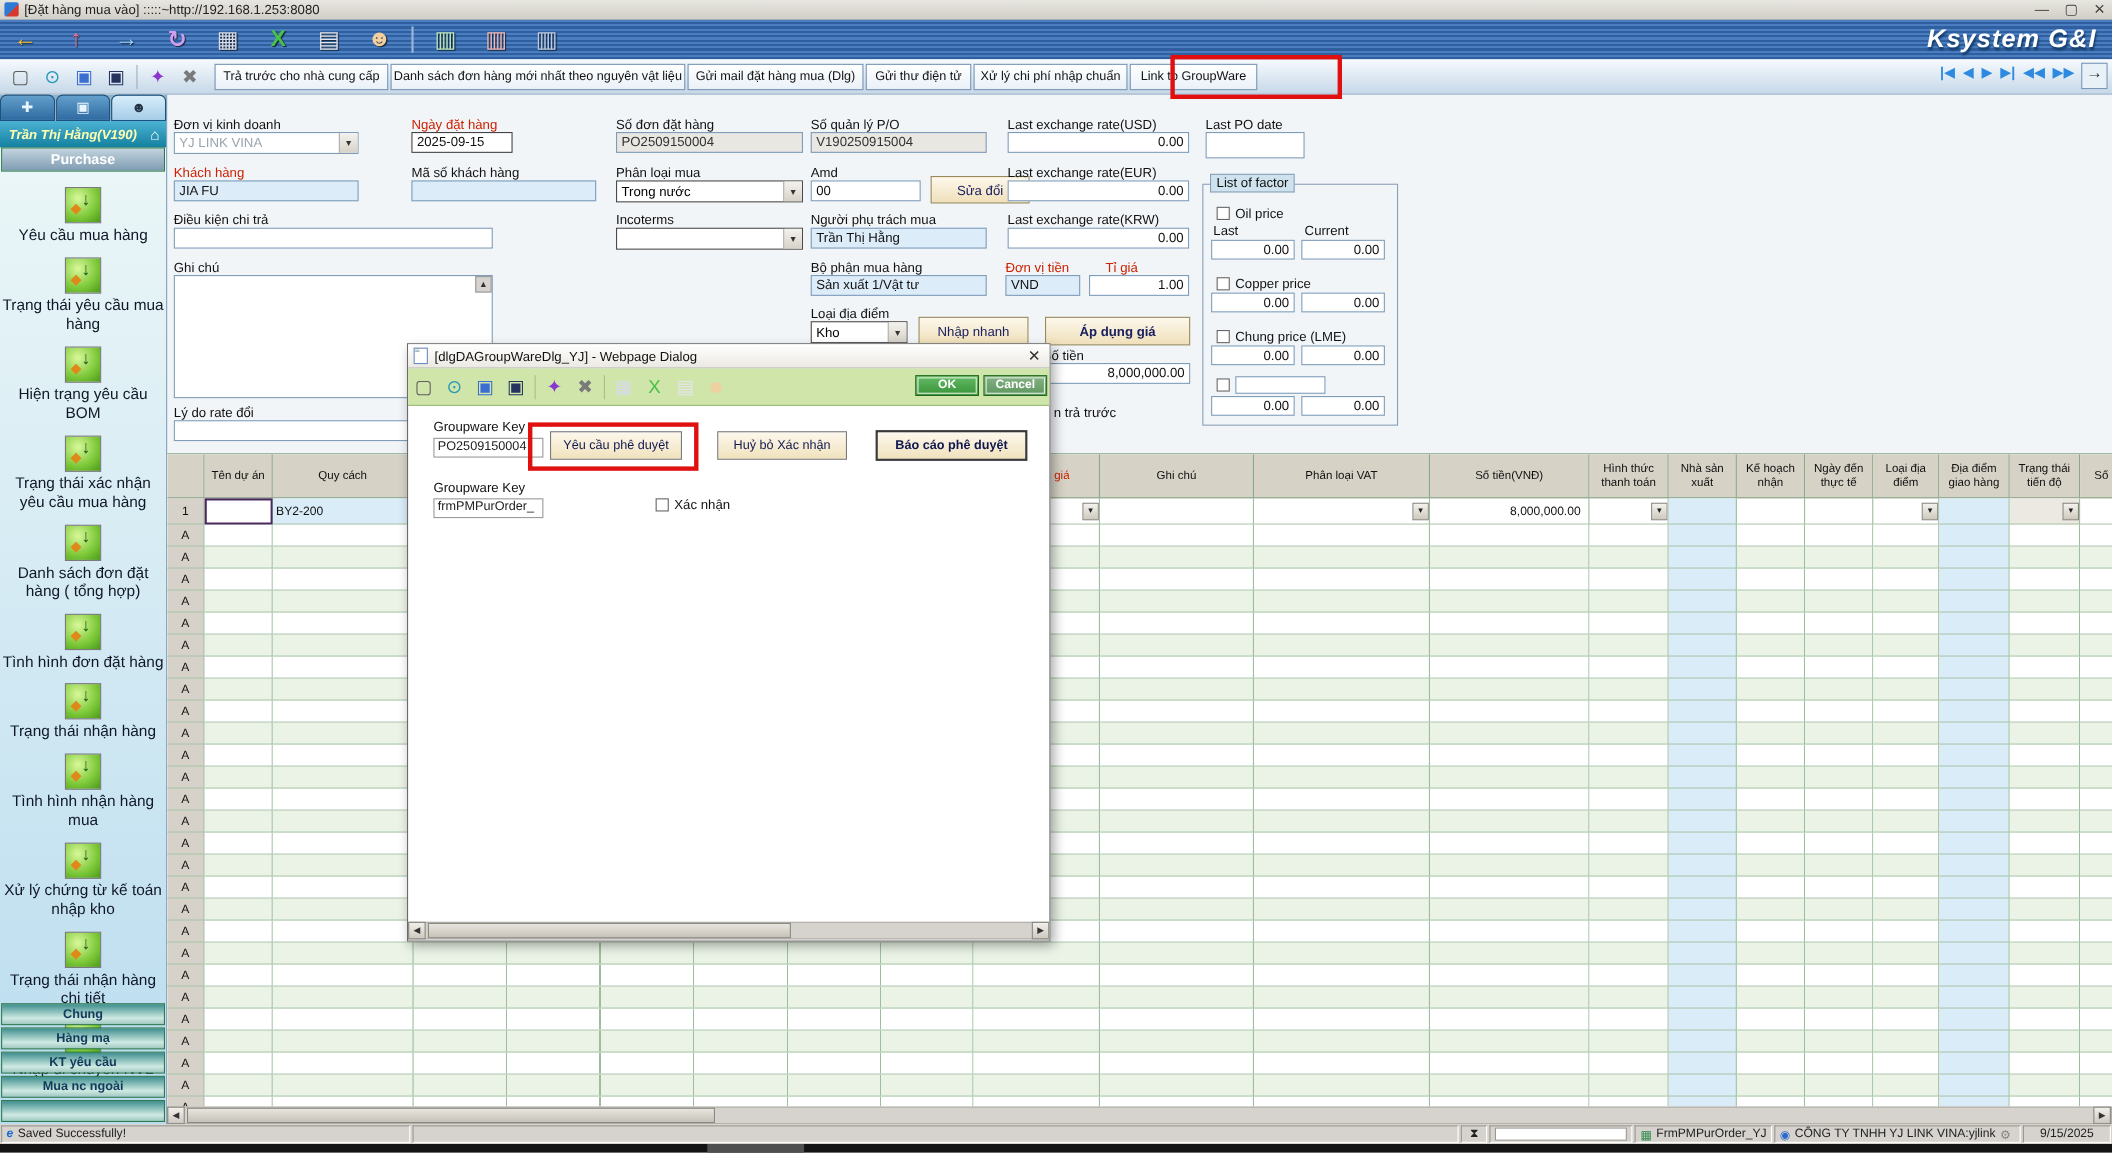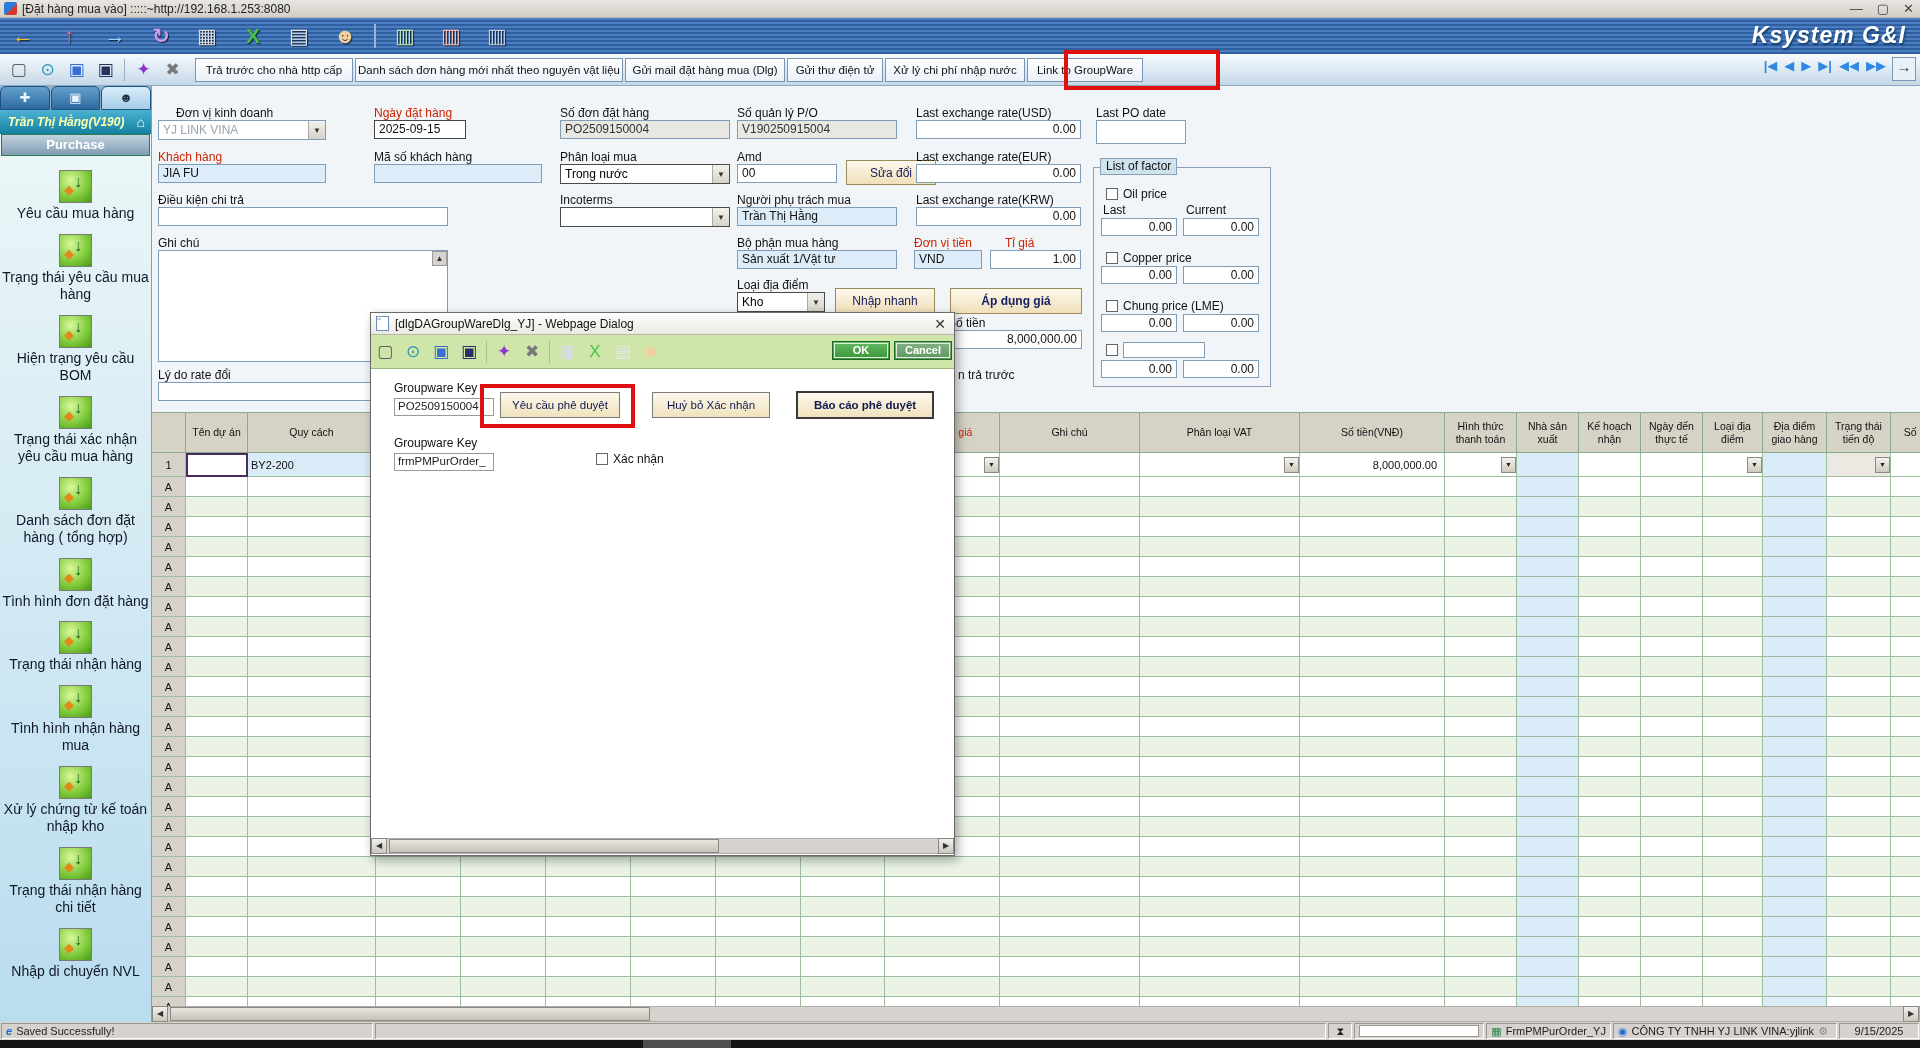--- a/index.html
+++ b/index.html
@@ -176,25 +176,25 @@
     <div id="t2icons" style="display:flex;align-items:center;margin-left:4px;">
         <div class="t2icon" style="color: rgb(96, 96, 96);">▢</div>
         <div class="t2icon" style="color: rgb(40, 152, 184);">⊙</div>
         <div class="t2icon" style="color: rgb(58, 110, 208);">▣</div>
         <div class="t2icon" style="color: rgb(38, 51, 95);">▣</div>
         <div class="t2sep"></div>
         <div class="t2icon" style="color: rgb(138, 53, 207);">✦</div>
         <div class="t2icon" style="color: rgb(122, 122, 122);">✖</div>
       </div>
     <div id="t2btns" style="display:flex;align-items:center;margin-left:8px;">
-        <div class="t2btn" style="width: 158px;">Trả trước cho nhà http cấp</div>
+        <div class="t2btn" style="width: 158px;">Trả trước cho nhà cung cấp</div>
         <div class="t2btn" style="width: 268px;">Danh sách đơn hàng mới nhất theo nguyên vật liệu</div>
         <div class="t2btn" style="width: 160px;">Gửi mail đặt hàng mua (Dlg)</div>
         <div class="t2btn" style="width: 96px;">Gửi thư điện tử</div>
-        <div class="t2btn" style="width: 140px;">Xử lý chi phí nhập nước</div>
+        <div class="t2btn" style="width: 140px;">Xử lý chi phí nhập chuẩn</div>
         <div class="t2btn" style="width: 116px;">Link to GroupWare</div>
       </div>
   </div>
   <div id="t2nav">
       <span>|◀</span>
       <span>◀</span>
       <span>▶</span>
       <span>▶|</span>
       <span>◀◀</span>
       <span>▶▶</span>
@@ -284,23 +284,30 @@
           <div class="sblabel">Trạng thái nhận hàng chi tiết</div>
         </div>
         <div class="sbitem">
           <div class="menuicon">
             <span class="mi-diamond">◆</span>
             <span class="mi-arrow">↓</span>
           </div>
           <div class="sblabel">Nhập di chuyển NVL</div>
         </div>
       </div>
+    <div id="sbbottom">
+        <div class="sbbtab">Chung</div>
+        <div class="sbbtab">Hàng mạ</div>
+        <div class="sbbtab">KT yêu cầu</div>
+        <div class="sbbtab">Mua nc ngoài</div>
+        <div class="sbbtab"></div>
+      </div>
   </div>
 
-  <span class="lbl" style="left:176px;top:106px;">Đơn vị kinh doanh</span>
+  <span class="lbl" style="left:158px;top:106px;">Đơn vị kinh doanh</span>
   <div class="combo" style="left:158px;top:120px;width:168px;">
     <span class="cv dim">YJ LINK VINA</span>
       <span class="ca">▼</span>
   </div>
   <span class="rlbl" style="left:374px;top:106px;">Ngày đặt hàng</span>
   <div class="fld" style="left:374px;top:120px;width:92px;border-color:#444;">2025-09-15</div>
   <span class="lbl" style="left:560px;top:106px;">Số đơn đặt hàng</span>
   <div class="fld gray" style="left:560px;top:120px;width:170px;">PO2509150004</div>
   <span class="lbl" style="left:737px;top:106px;">Số quản lý P/O</span>
   <div class="fld gray" style="left:737px;top:120px;width:160px;">V190250915004</div>

